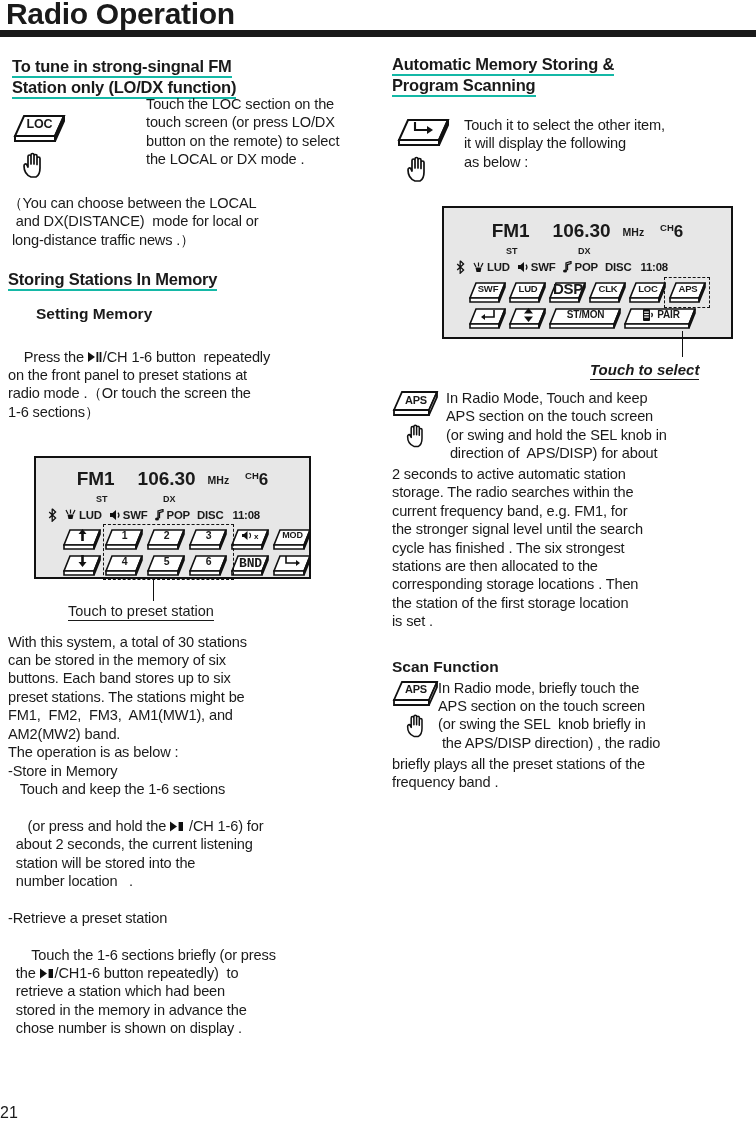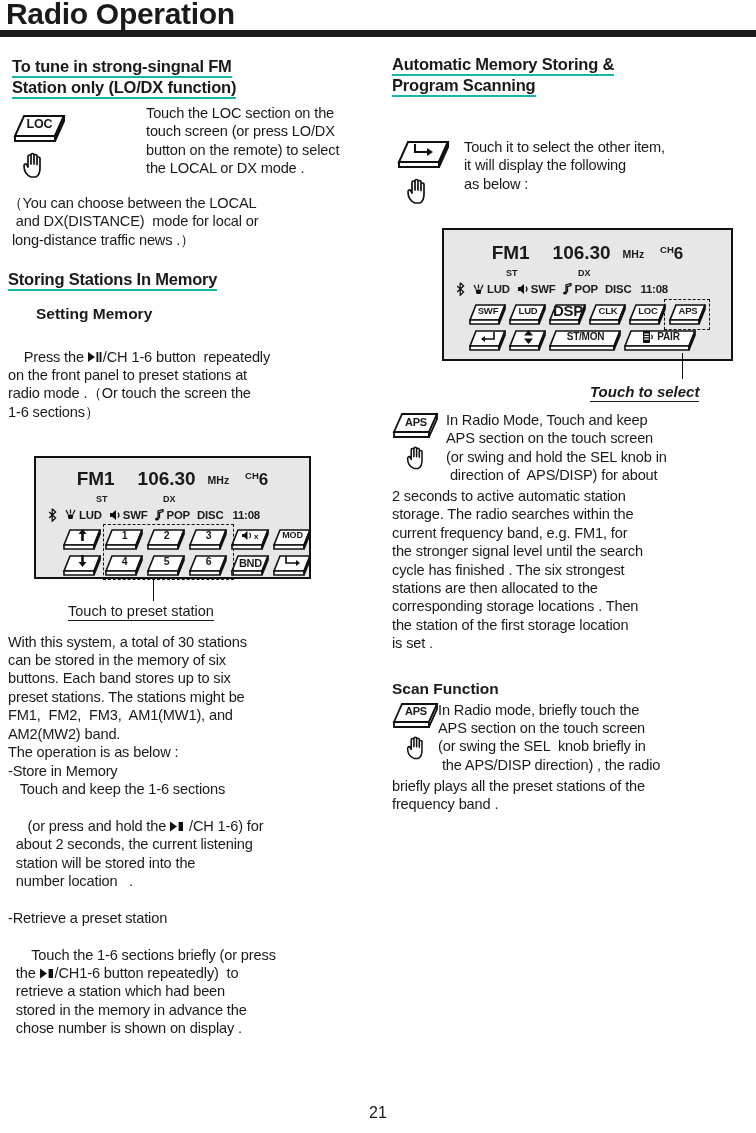--- a/index.html
+++ b/index.html
@@ -157,21 +157,21 @@
   .caption {
     font-size: 14.5px;
     font-weight: normal;
   }
   .caption span { border-bottom: 1.4px solid #1a1a1a; padding-bottom: 1px; }
   .caption.italic { font-style: italic; font-weight: bold; font-size: 15px; }
 
   #page-number {
     position: absolute;
     left: 0; top: 1104px; width: 756px;
-    text-align: center;
+    text-align: left;
     font-size: 16px;
   }
 
   .inline-icon { vertical-align: -1px; }
 </style>
 </head>
 <body>
 
 <div id="page-header">
   <div class="title">Radio Operation</div>
@@ -193,21 +193,21 @@
           <path d="M3,24 L43,24 L43,29 L3,29 Z" fill="#fff" stroke="#111" stroke-width="2"></path>
           <path d="M43,24 L52,4 L52,9 L43,29 Z" fill="#fff" stroke="#111" stroke-width="2"></path>
         </svg>
         <div class="keylabel" style="padding-bottom:9px;">LOC</div>
       </div>
       <svg class="hand-icon" width="30" height="30" viewBox="0 0 30 30">
         <path d="M11,26 C6,24 4,19 4,15 C4,13 6,12 7,14 L8,16 L8,5.5 C8,3.5 11,3.5 11,5.5 L11,13 L11,4 C11,2 14,2 14,4 L14,13 L14,5 C14,3 17,3 17,5 L17,13.5 L17,7.5 C17,5.5 20,5.5 20,7.5 L20,17 C20,22 18,25 16,26 Z" fill="#fff" stroke="#111" stroke-width="1.7" stroke-linejoin="round"></path>
       </svg>
     </div>
 
-    <div class="icon-text body-text" style="position:absolute;left:78px;top:56px;width:290px;">Touch the LOC section on the
+    <div class="icon-text body-text" style="position:absolute;left:78px;top:47px;width:290px;">Touch the LOC section on the
 touch screen (or press LO/DX
 button on the remote) to select
 the LOCAL or DX mode .</div>
   </div>
 
   <div class="body-text" style="margin-top:-6px;">（You can choose between the LOCAL
   and DX(DISTANCE)  mode for local or
  long-distance traffic news .）</div>
 
   <div class="h-underline" style="margin-top:20px;">
@@ -367,21 +367,21 @@
               <path d="M32,18 L38,3 L38,7 L32,22 Z" fill="#fff" stroke="#111" stroke-width="1.6"></path>
             </svg>
           <div class="keylabel" style="padding-bottom:8px;">6</div>
         </div>
         <div class="key3d" style="margin-right:1px;">
           <svg width="41" height="25" viewBox="0 0 41 25">
               <path d="M8,3 L38,3 L32,18 L2,18 Z" fill="#fff" stroke="#111" stroke-width="1.6"></path>
               <path d="M2,18 L32,18 L32,22 L2,22 Z" fill="#fff" stroke="#111" stroke-width="1.6"></path>
               <path d="M32,18 L38,3 L38,7 L32,22 Z" fill="#fff" stroke="#111" stroke-width="1.6"></path>
             </svg>
-          <div class="keylabel" style="padding-bottom:4px;font-size:11px;">BND</div>
+          <div class="keylabel" style="padding-bottom:4px;font-size:13px;font-family:Liberation Mono, monospace;">BND</div>
         </div>
         <div class="key3d">
           <svg width="41" height="25" viewBox="0 0 41 25">
               <path d="M8,3 L38,3 L32,18 L2,18 Z" fill="#fff" stroke="#111" stroke-width="1.6"></path>
               <path d="M2,18 L32,18 L32,22 L2,22 Z" fill="#fff" stroke="#111" stroke-width="1.6"></path>
               <path d="M32,18 L38,3 L38,7 L32,22 Z" fill="#fff" stroke="#111" stroke-width="1.6"></path>
             </svg>
           <div class="keylabel" style="padding-bottom:8px;">
               <svg width="16" height="12" viewBox="0 0 16 12">
                 <path d="M1,1 L1,8 L12,8" stroke="#111" stroke-width="1.6" fill="none"></path>
@@ -433,21 +433,21 @@
   </div>
 </div>
 
 <div class="column" id="right-column">
 
   <div class="h-underline" style="margin-top:6px;">
     <span>Automatic Memory Storing &amp;</span><br>
     <span>Program Scanning</span>
   </div>
 
-  <div class="icon-block" style="margin-top:42px;height:82px;">
+  <div class="icon-block" style="margin-top:20px;height:82px;">
     <div class="icon-col" style="left:4px;">
       <div class="key3d big">
         <svg width="55" height="33" viewBox="0 0 55 33">
           <path d="M12,4 L52,4 L43,24 L3,24 Z" fill="#fff" stroke="#111" stroke-width="2"></path>
           <path d="M3,24 L43,24 L43,29 L3,29 Z" fill="#fff" stroke="#111" stroke-width="2"></path>
           <path d="M43,24 L52,4 L52,9 L43,29 Z" fill="#fff" stroke="#111" stroke-width="2"></path>
         </svg>
         <div class="keylabel" style="padding-bottom:10px;">
           <svg width="22" height="15" viewBox="0 0 22 15">
               <path d="M2,2 L2,10 L15,10" stroke="#111" stroke-width="2.1" fill="none"></path>

